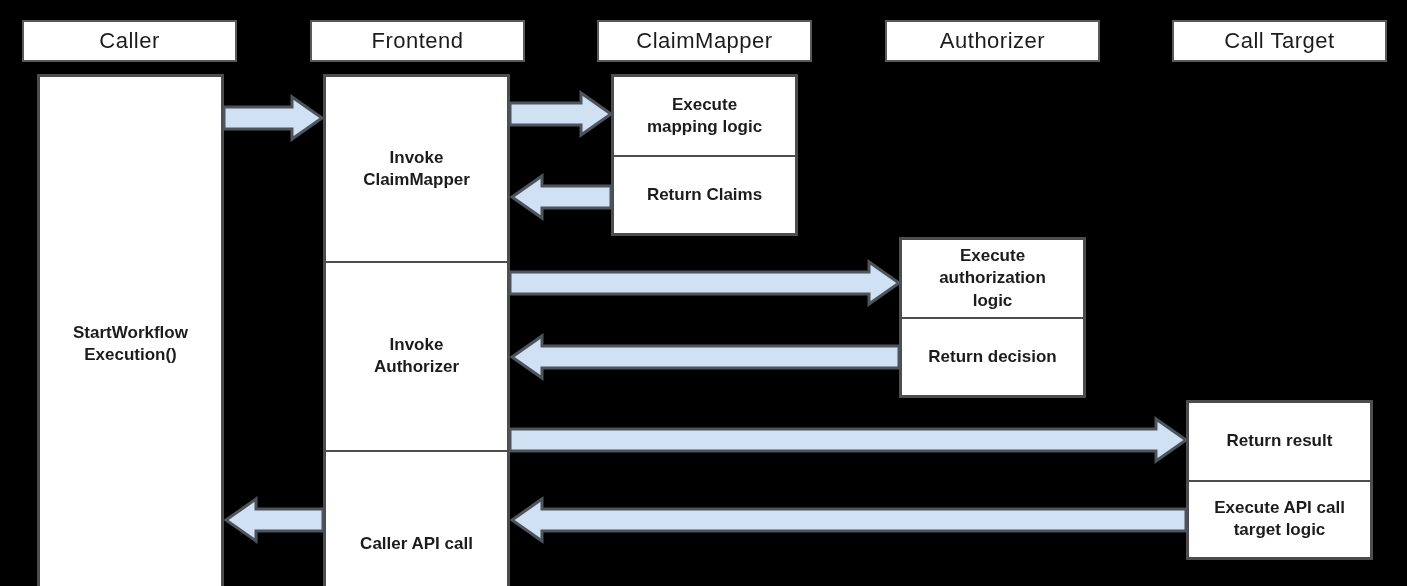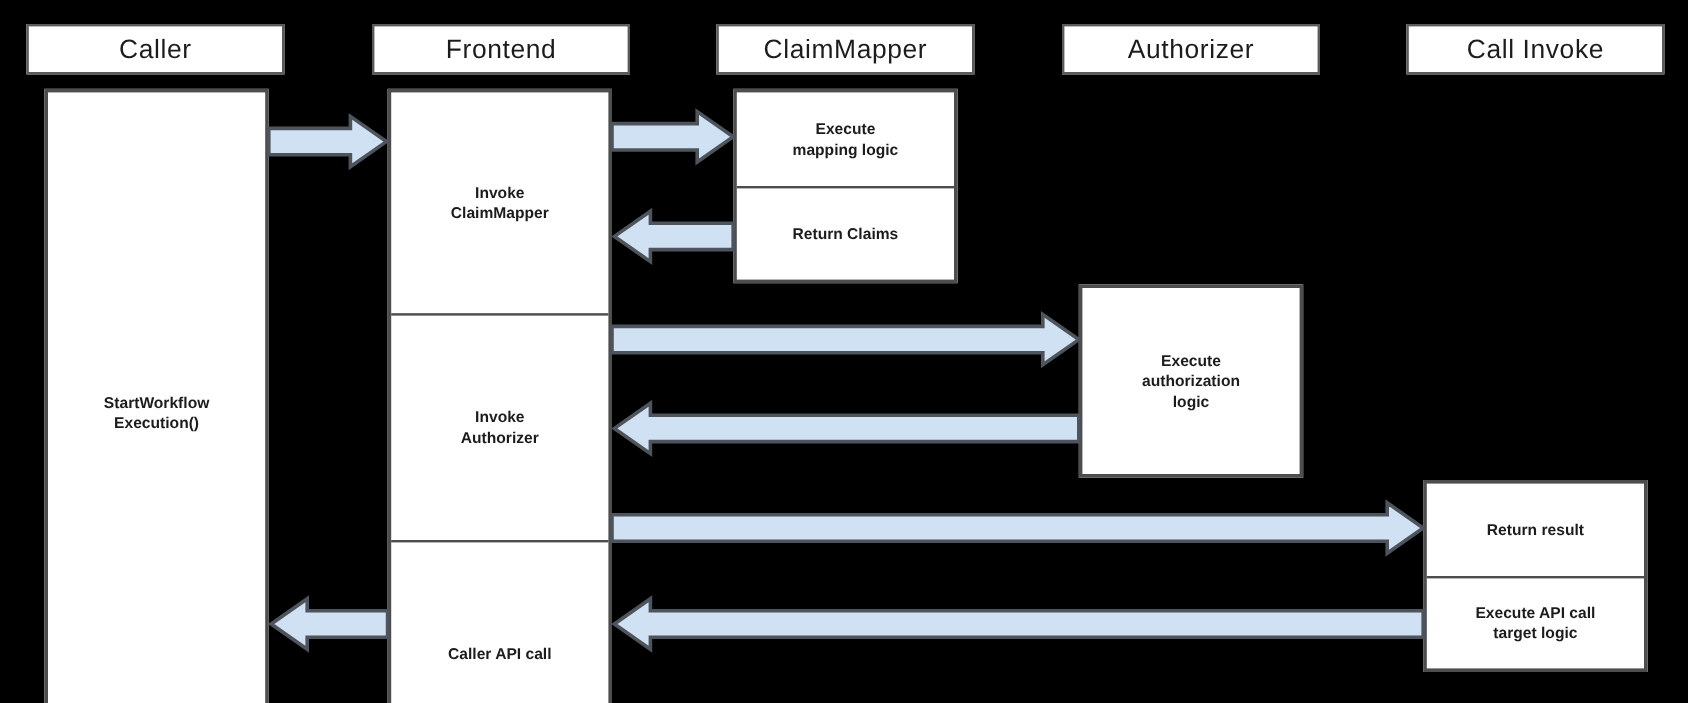--- a/index.html
+++ b/index.html
@@ -31,21 +31,21 @@
     position:absolute;
     width:187px;
     background:var(--box-fill);
     border:3px solid var(--box-border);
     box-sizing:border-box;
     display:flex;flex-direction:column;
   }
   .segment{
     display:flex;align-items:center;justify-content:center;
     text-align:center;
-    font-size:13px;font-weight:bold;line-height:1.32;
+    font-size:17px;font-weight:bold;line-height:1.32;
     color:var(--text);
     white-space:pre-line;
     padding:0 6px;
     box-sizing:border-box;
   }
   .segment + .segment{border-top:2px solid var(--box-border);}
   svg.arrows{position:absolute;left:0;top:0;pointer-events:none;}
   svg.arrows polygon{
     fill:var(--arrow-fill);
     stroke:var(--arrow-stroke);
@@ -55,21 +55,21 @@
 </style>
 </head>
 <body>
 
 <div class="stage">
 
   <div class="lane-header" style="left:310px">Frontend</div>
   <div class="lane-header" style="left:22px">Caller</div>
   <div class="lane-header" style="left:597px">ClaimMapper</div>
   <div class="lane-header" style="left:885px">Authorizer</div>
-  <div class="lane-header" style="left:1172px">Call Invoke</div>
+  <div class="lane-header" style="left:1172px">Call Target</div>
 
   <div class="activation" style="left:37px;top:74px;height:540px">
     <div class="segment" style="flex:1">StartWorkflow
 Execution()</div>
   </div>
 
   <div class="activation" style="left:323px;top:74px;height:566px">
     <div class="segment" style="flex:161">Invoke
 ClaimMapper</div>
     <div class="segment" style="flex:163">Invoke
@@ -80,20 +80,21 @@
   <div class="activation" style="left:611px;top:74px;height:162px">
     <div class="segment" style="flex:82">Execute
 mapping logic</div>
     <div class="segment" style="flex:80">Return Claims</div>
   </div>
 
   <div class="activation" style="left:899px;top:237px;height:161px">
     <div class="segment" style="flex:81">Execute
 authorization
 logic</div>
+    <div class="segment" style="flex:80">Return decision</div>
   </div>
 
   <div class="activation" style="left:1186px;top:400px;height:160px">
     <div class="segment" style="flex:81">Return result</div>
     <div class="segment" style="flex:79">Execute API call
 target logic</div>
   </div>
 
   <svg class="arrows" width="1407" height="586" viewBox="0 0 1407 586">
     <polygon points="224,107 292,107 292,97 322,118 292,139 292,129 224,129"></polygon>

